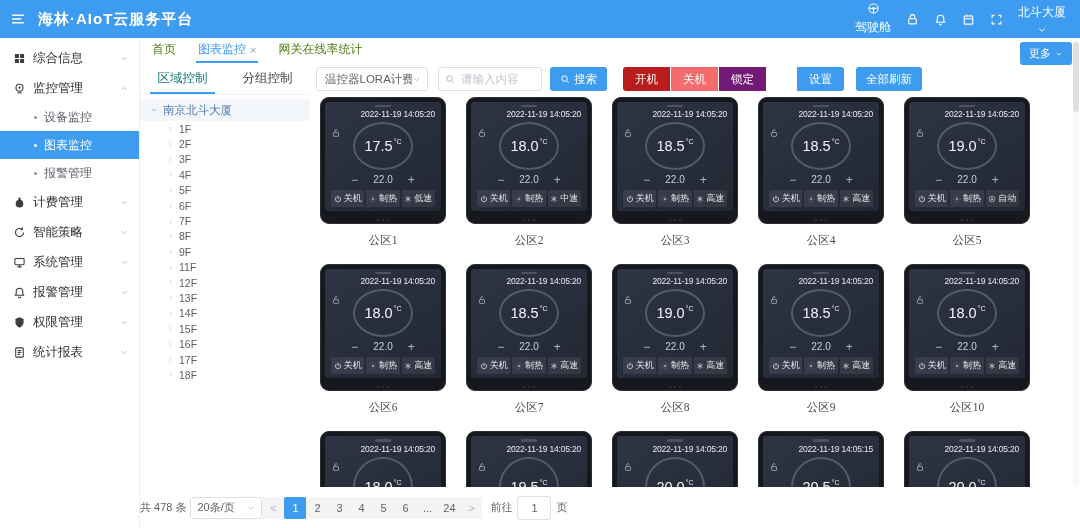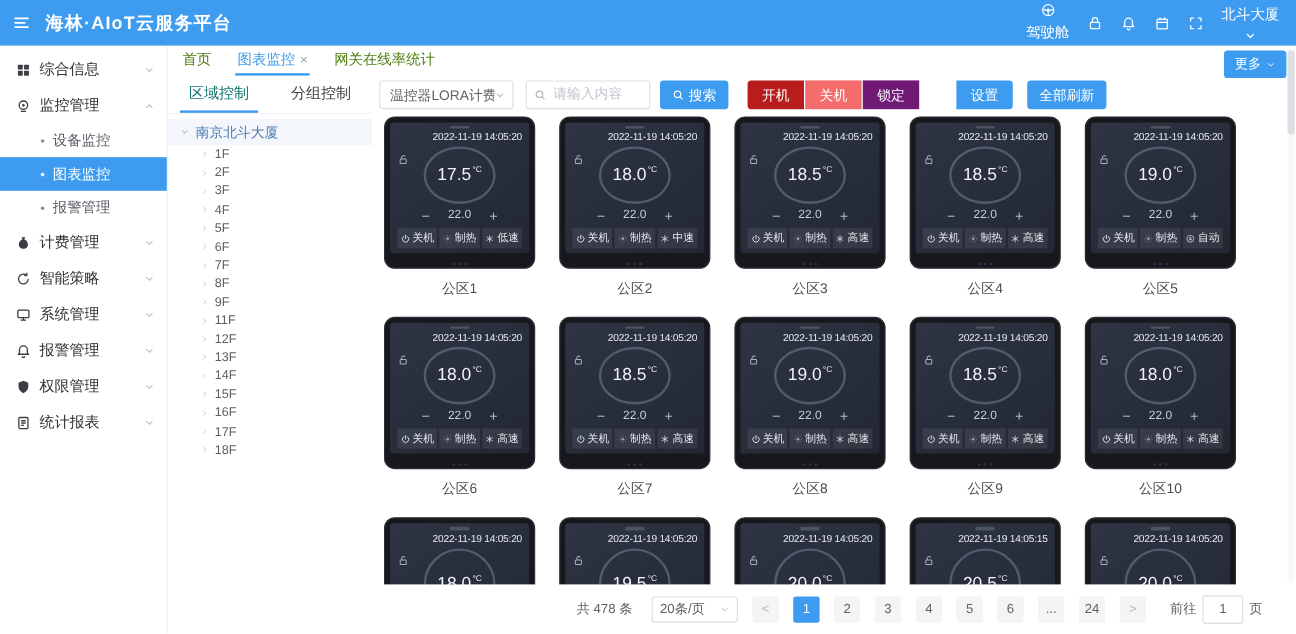--- a/index.html
+++ b/index.html
@@ -87,24 +87,24 @@
   .dtemp{font-size:14.5px;color:#f0f3f9;}
   .dunit{font-size:7px;color:#f0f3f9;position:relative;top:-5px;margin-left:1px;}
   .dset{display:flex;justify-content:center;align-items:center;gap:15px;margin-top:4px;color:#c8cfdc;font-size:10px;}
   .dset .pm{font-size:12px;color:#aeb6c4;cursor:pointer;line-height:10px;}
   .dctrl{display:flex;gap:2px;margin-top:5px;}
   .dcell{flex:1;height:17px;background:rgba(255,255,255,.08);border-radius:1px;display:flex;align-items:center;justify-content:center;gap:2px;font-size:9px;color:#e2e7f0;white-space:nowrap;cursor:pointer;}
   .dcell svg{width:8px;height:8px;color:#dfe4ee;}
   .dcell .dim{opacity:.55;}
   .chin{position:absolute;bottom:2px;left:0;right:0;display:flex;justify-content:center;gap:3px;}
   .chin i{width:2px;height:2px;border-radius:50%;background:#34363d;}
-  .dname{margin-top:9px;text-align:center;font-size:11.5px;color:#4c4c4c;}
+  .dname{margin-top:9px;text-align:center;font-size:11.5px;color:#4c4c4c;font-family:Liberation Serif, serif;}
 
   
-  .footer{position:absolute;left:140px;right:0;bottom:0;height:41px;background:#fff;display:flex;align-items:center;justify-content:flex-end;gap:12px;padding-right:28px;box-sizing:border-box;font-size:11px;color:#606266;z-index:10;}
+  .footer{position:absolute;left:140px;right:0;bottom:0;height:41px;background:#fff;display:flex;align-items:center;justify-content:flex-start;gap:0;padding-right:28px;box-sizing:border-box;font-size:11px;color:#606266;z-index:10;}
   .ptotal{margin-right:4px;}
   .psize{width:72px;height:22px;border:1px solid #dcdfe6;border-radius:3px;display:flex;align-items:center;justify-content:space-between;padding:0 6px;box-sizing:border-box;color:#606266;cursor:pointer;}
   .psize svg{width:8px;height:8px;color:#b4b8bf;}
   .pbtn{min-width:22px;height:22px;border-radius:2px;background:#f4f4f5;display:flex;align-items:center;justify-content:center;font-size:11px;color:#606266;cursor:pointer;padding:0 4px;box-sizing:border-box;}
   .pbtn.on{background:#3d9bf0;color:#fff;}
   .pbtn.nav{color:#b4b8bf;}
   .pgoto{display:flex;align-items:center;gap:5px;margin-left:8px;}
   .pgoto input{width:28px;height:20px;border:1px solid #dcdfe6;border-radius:3px;text-align:center;font-size:11px;color:#606266;outline:none;font-family:inherit;}
 
   .vscroll{position:absolute;top:40px;right:1px;width:6px;bottom:42px;background:#f7f8fa;border-radius:3px;z-index:5;}

